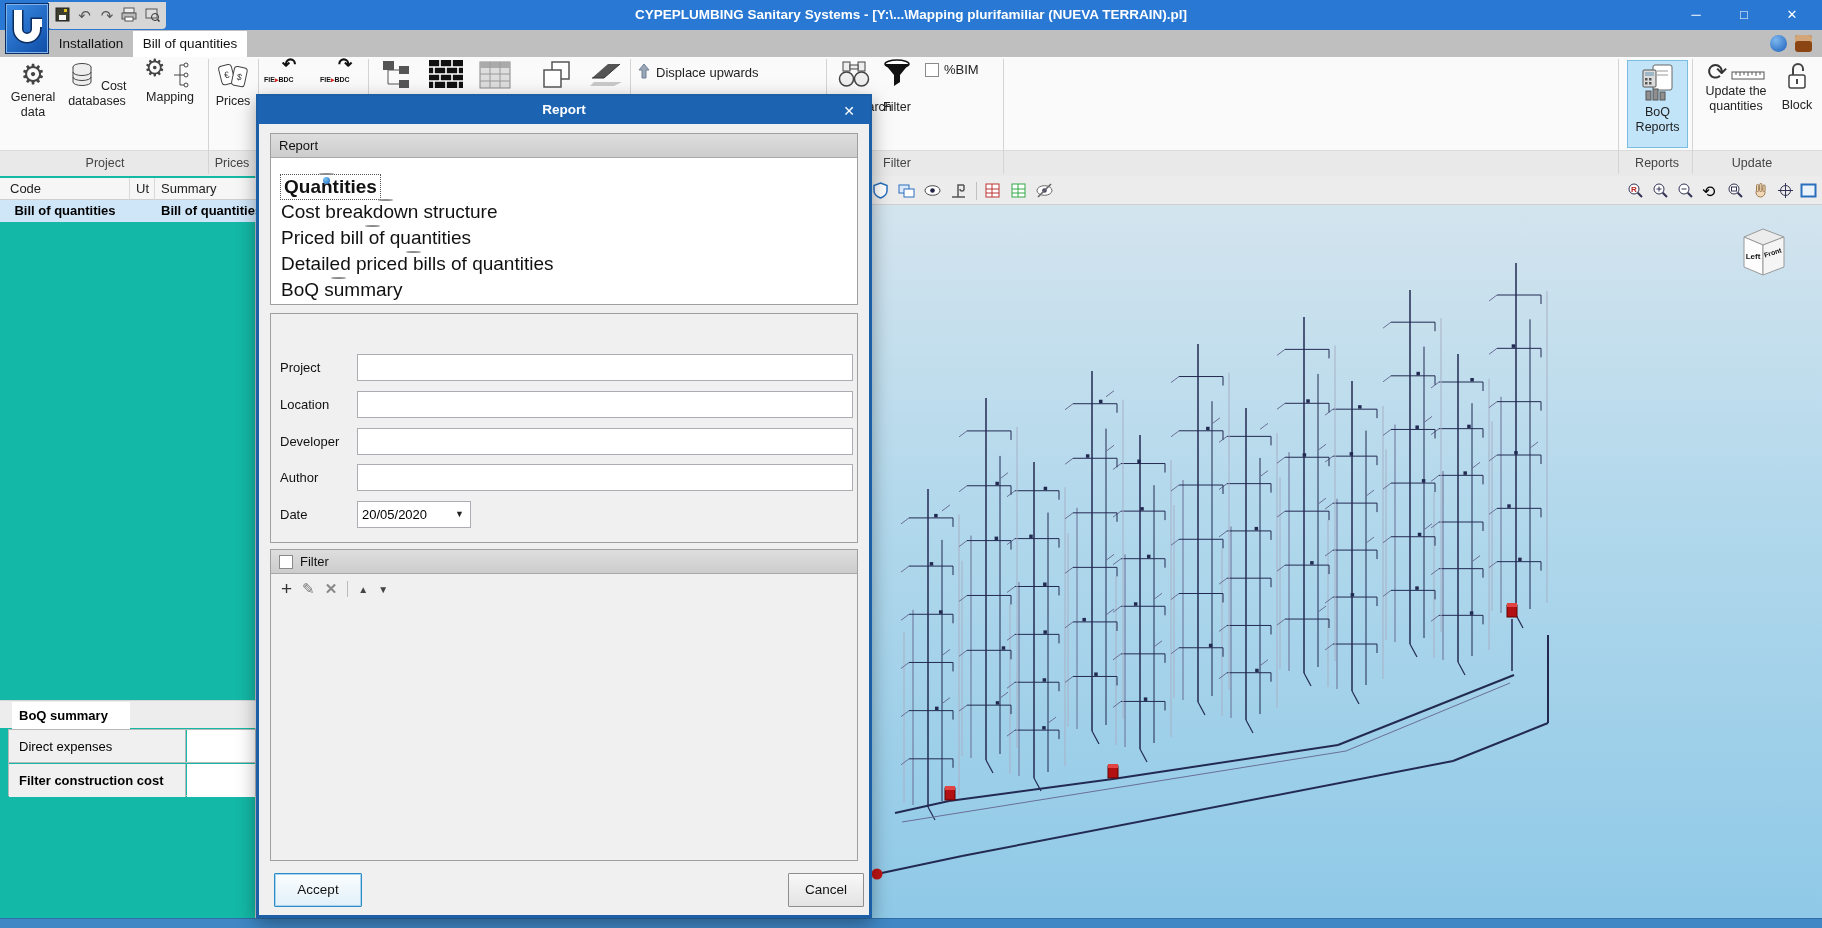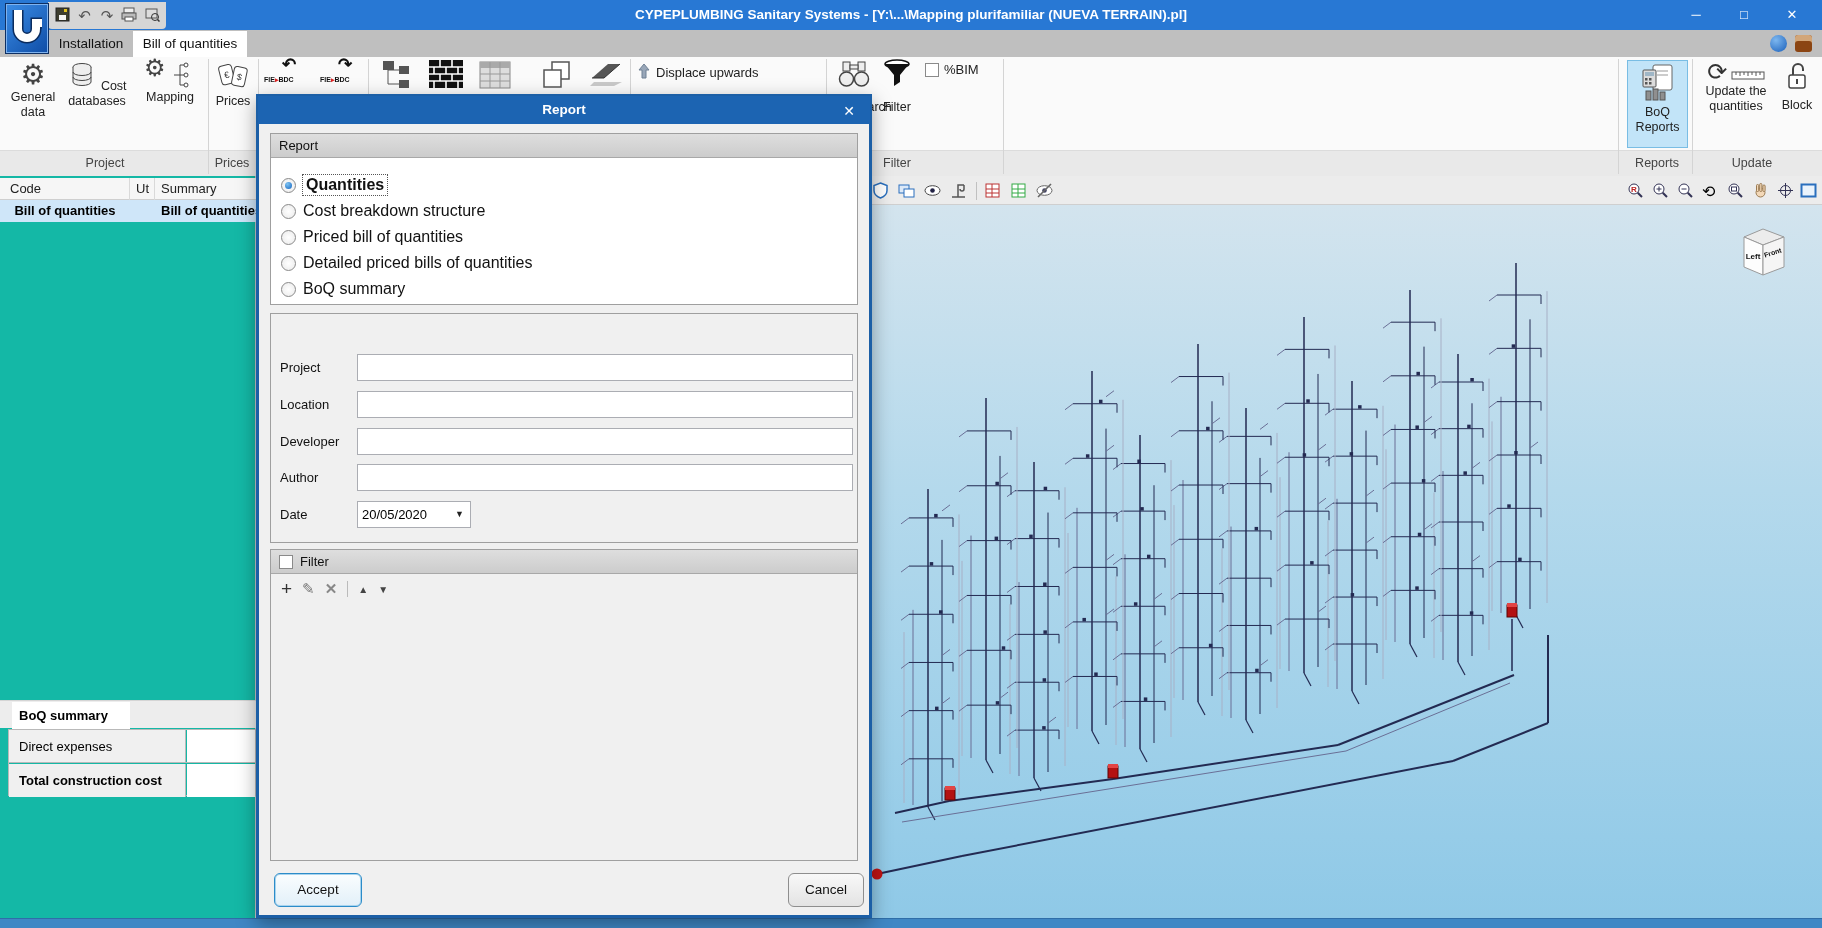--- a/index.html
+++ b/index.html
@@ -51,33 +51,33 @@
   .viewport{left:256px;top:205px;width:1566px;height:713px;background:linear-gradient(#d3e4ee,#b4d9ec 40%,#8fc9e7);}
   .bottombar{left:0;top:918px;width:1822px;height:10px;background:#3f87c5;border-top:1px solid #2f6ea8;}
 
   
   .dialog{left:256px;top:94px;width:616px;height:824px;background:#f0f0f0;border:3px solid #1c5fa6;box-shadow:0 6px 18px rgba(0,0,0,.35);z-index:10;}
   .dlg-title{left:-1px;top:-1px;width:612px;height:28px;background:#1c64b2;color:#fff;font-weight:bold;font-size:13.5px;text-align:center;line-height:28px;}
   .dlg-close{top:3px;right:8px;width:24px;height:22px;color:#fff;text-align:center;line-height:22px;font-size:14px;position:absolute;}
   .group{position:absolute;left:11px;width:588px;border:1px solid #9f9f9f;background:#f0f0f0;}
   .ghead{position:absolute;left:0;top:0;width:100%;height:24px;background:linear-gradient(#dedede,#cccccc);border-bottom:1px solid #a8a8a8;font-size:13px;color:#111;line-height:24px;padding-left:8px;}
   .gbody-white{position:absolute;left:0;top:24px;right:0;bottom:0;background:#fff;}
-  .rrow{position:absolute;left:10px;height:24px;display:flex;align-items:center;font-size:16px;color:#111;}
+  .rrow{position:absolute;left:10px;height:24px;display:flex;align-items:center;font-size:19px;color:#111;flex-direction:column;}
   .radio{width:15px;height:15px;border-radius:50%;border:1px solid #8a8a8a;background:radial-gradient(#fff,#e9e9e9);margin-right:7px;position:relative;}
   .radio.sel::after{content:"";position:absolute;left:3px;top:3px;width:7px;height:7px;border-radius:50%;background:radial-gradient(circle at 35% 30%,#7ec3f2,#1565c0);}
   .rlab.sel{font-weight:bold;outline:1px dotted #555;padding:1px 3px;}
   .frow-label{position:absolute;left:9px;font-size:13px;color:#111;height:27px;line-height:27px;}
   .finput{position:absolute;left:86px;width:496px;height:27px;background:#fff;border:1px solid #abadb3;font-size:13px;line-height:25px;padding:0 4px;}
   .combo{width:114px;}
   .combo .arr{position:absolute;right:6px;top:0;line-height:25px;font-size:9px;color:#222;}
   .cbx{width:14px;height:14px;border:1px solid #8a8a8a;background:#fff;display:inline-block;}
   .ftool{position:absolute;left:0;top:24px;width:100%;height:30px;background:#f0f0f0;display:flex;align-items:center;gap:10px;padding-left:10px;font-size:15px;color:#444;}
   .taglist{position:absolute;left:7px;top:58px;width:572px;bottom:8px;border:1px solid #a0a0a0;background:#fff;}
   .taghead{position:absolute;left:0;top:0;width:100%;height:26px;background:#f1f1f1;border-bottom:1px solid #cfcfcf;font-size:13px;line-height:26px;padding-left:9px;color:#111;}
-  .btn{position:absolute;height:34px;font-size:13.5px;text-align:center;line-height:32px;border-radius:6px;color:#111;}
+  .btn{position:absolute;height:34px;font-size:13.5px;text-align:center;line-height:32px;border-radius:1px;color:#111;}
   .btn-accept{left:15px;top:776px;width:88px;background:linear-gradient(#fafdfe,#e2f0f9);border:1px solid #2c8cc9;box-shadow:0 0 0 1px #a8d4ee inset;}
   .btn-cancel{left:529px;top:776px;width:76px;background:linear-gradient(#f8f8f8,#e3e3e3);border:1px solid #8e8e8e;}
 
   .cube{left:1735px;top:225px;width:56px;height:54px;}
 </style>
 </head>
 <body>
 
 <div id="app">
 
@@ -816,21 +816,21 @@
     </div>
     <div class="boqtabstrip abs">
       <span class="boqtab">BoQ summary</span>
     </div>
     <div class="sumtbl abs">
       <div class="sumrow" style="top:0;border-bottom:1px solid #b9b9b9;">
         <span class="sumlab">Direct expenses</span>
         <span class="sumval"></span>
       </div>
       <div class="sumrow" style="top:34px;font-weight:bold;">
-        <span class="sumlab">Total construction cost</span>
+        <span class="sumlab">Filter construction cost</span>
         <span class="sumval"></span>
       </div>
     </div>
   </div>
 
   <div class="abs bottombar"></div>
 
   <div class="abs dialog">
     <div class="abs dlg-title">Report</div>
     <div class="dlg-close"><span>✕</span></div>

